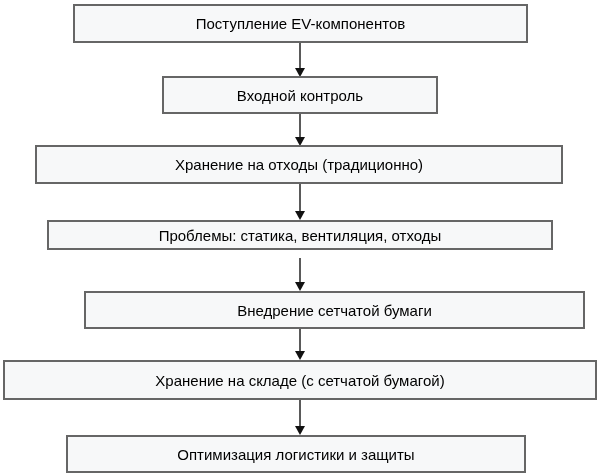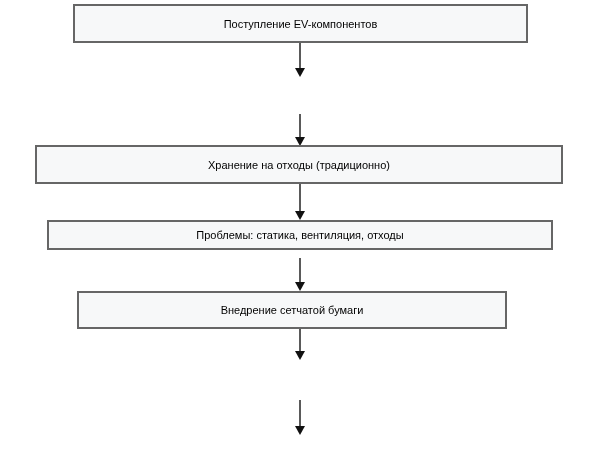--- a/index.html
+++ b/index.html
@@ -12,32 +12,32 @@
   }
   *{box-sizing:border-box;margin:0;padding:0;}
   html,body{width:602px;height:476px;background:var(--bg);overflow:hidden;}
   body{font-family:"Liberation Sans","DejaVu Sans",sans-serif;position:relative;}
   .canvas{position:absolute;left:0;top:0;width:602px;height:476px;}
   .node{
     position:absolute;
     background:var(--node-fill);
     border:2px solid var(--node-border);
     color:var(--text-color);
-    font-size:11px;
+    font-size:15px;
     display:flex;
     align-items:center;
     justify-content:center;
     text-align:center;
     white-space:nowrap;
   }
   .n1{left:73px;top:4px;width:455px;height:39px;}
   .n2{left:162px;top:76px;width:276px;height:38px;}
   .n3{left:35px;top:145px;width:528px;height:39px;}
   .n4{left:47px;top:220px;width:506px;height:30px;}
-  .n5{left:77px;top:291px;width:430px;height:38px;}
+  .n5{left:84px;top:291px;width:501px;height:38px;}
   .n6{left:3px;top:360px;width:594px;height:40px;}
   .n7{left:66px;top:435px;width:460px;height:38px;}
   .arrow{
     position:absolute;
     left:295px;
     width:10px;
     display:flex;
     flex-direction:column;
     align-items:center;
   }
@@ -64,20 +64,21 @@
 
 <div class="canvas">
 
   <div class="node n1">Поступление EV-компонентов</div>
 
   <div class="arrow a1">
     <div class="line"></div>
     <div class="head"></div>
   </div>
 
+  <div class="node n2">Входной контроль</div>
 
   <div class="arrow a2">
     <div class="line"></div>
     <div class="head"></div>
   </div>
 
   <div class="node n3">Хранение на отходы (традиционно)</div>
 
   <div class="arrow a3">
     <div class="line"></div>
@@ -91,20 +92,22 @@
     <div class="head"></div>
   </div>
 
   <div class="node n5">Внедрение сетчатой бумаги</div>
 
   <div class="arrow a5">
     <div class="line"></div>
     <div class="head"></div>
   </div>
 
+  <div class="node n6">Хранение на складе (с сетчатой бумагой)</div>
 
   <div class="arrow a6">
     <div class="line"></div>
     <div class="head"></div>
   </div>
 
+  <div class="node n7">Оптимизация логистики и защиты</div>
 
 </div>
 
 </body></html>

